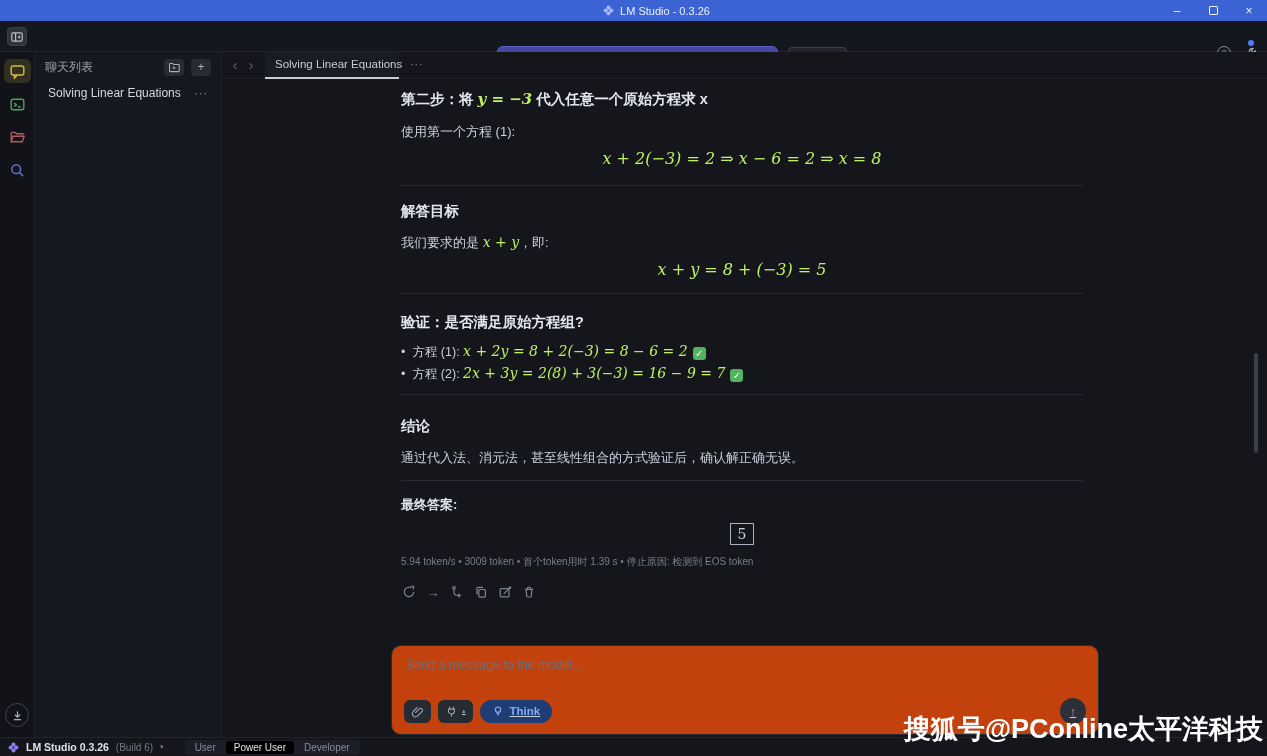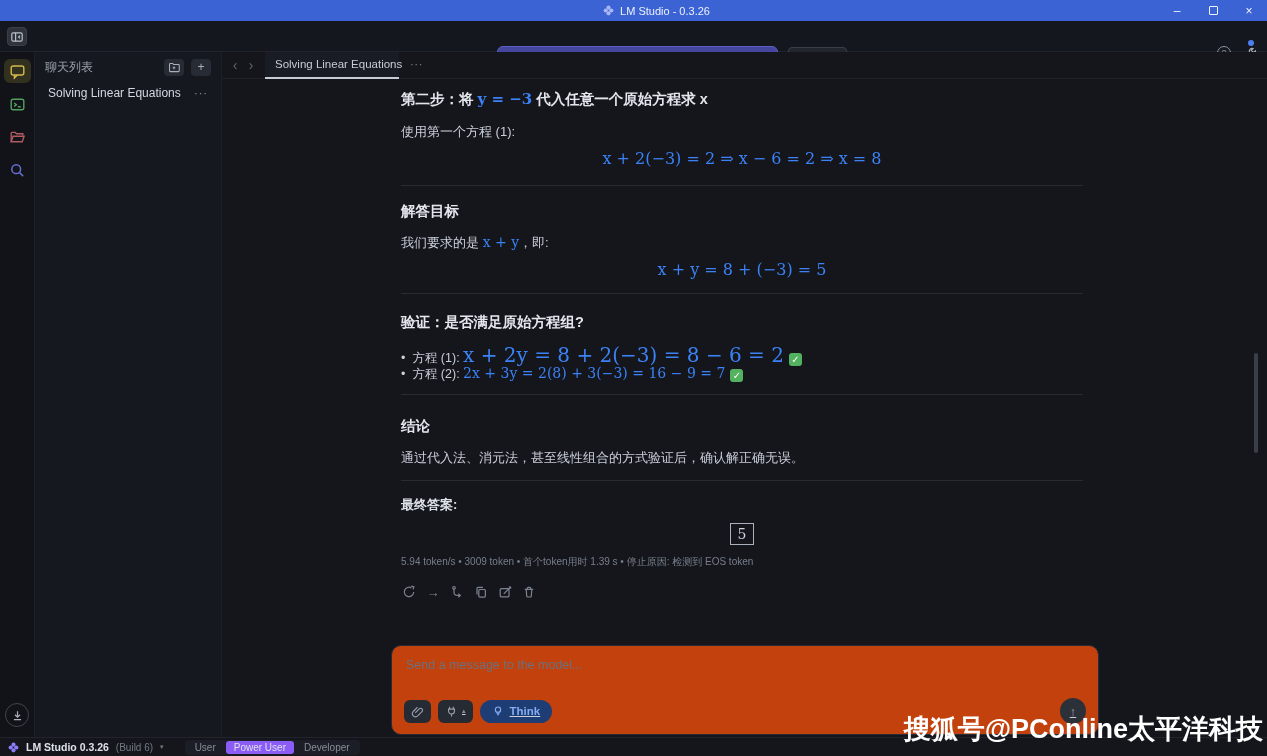--- a/index.html
+++ b/index.html
@@ -94,21 +94,21 @@
   }
   .tab-label { font-size:11.5px; color:#c6cbd4; white-space:nowrap; }
   .tab .more { color:#8a909b; font-size:10px; letter-spacing:1px; }
 
   .chatbody { position:absolute; top:27px; bottom:0; left:0; right:0; }
   .content { position:absolute; left:179px; top:0; width:682px; }
   .content > div { position:absolute; left:0; width:100%; }
 
   .md-h { font-size:14.5px; font-weight:700; color:#e3e6ec; }
   .md-p { font-size:13px; color:#c9ced9; }
-  .math { font-family:"DejaVu Serif", "Liberation Serif", serif; color:#3b82f6; }
+  .math { font-family:"DejaVu Serif", "Liberation Serif", serif; font-style:italic; color:#bef264; }
   .math-inline { font-size:14px; }
   .math-display { font-size:16px; text-align:center; }
   .hr { height:1px; background:#262a33; }
   .md-li { display:flex; align-items:baseline; gap:7px; font-size:12.5px; color:#c9ced9; }
   .md-li .math { font-size:14px; }
   .check {
     display:inline-block; width:13px; height:13px; margin-left:5px; border-radius:3px;
     background:#53b25f; color:#ffffff; font-size:10px; line-height:13px; text-align:center;
     font-style:normal; font-family:"Liberation Sans", sans-serif; transform:translateY(1px);
   }
@@ -153,21 +153,21 @@
     position:absolute; bottom:0; left:0; right:0; height:19px;
     background:#14161c; border-top:1px solid #21242d;
     display:flex; align-items:center; padding:0 8px; gap:7px; font-size:10px;
   }
   .sb-app { font-weight:700; color:#dee2e9; font-size:10.5px; }
   .sb-build { color:#737984; }
   .sb-chev { color:#737984; font-size:7px; }
   .modes { margin-left:14px; display:flex; align-items:center; gap:2px;
     background:#1b1e26; border-radius:4px; padding:1px 2px; }
   .mode { padding:1px 8px; color:#868c98; font-size:10px; cursor:pointer; border-radius:3px; }
-  .mode.active { background:#8b5cf6; color:#dde1e8; }
+  .mode.active { background:#000000; color:#dde1e8; }
   .sb-right { margin-left:auto; display:flex; align-items:center; gap:14px; }
   .sb-tokens { font-family:"DejaVu Sans Mono", monospace; font-size:8.5px; color:#51575f; letter-spacing:.3px; }
   .sb-context { color:#8f95a1; font-size:10px; }
   .sb-res { font-family:"DejaVu Sans Mono", monospace; font-size:9px; color:#a6acb8; }
   .sb-icon-btn { background:none; border:none; cursor:pointer; color:#9aa0ac; }
   .sb-icon-btn.bright { color:#dfe3e9; }
 
   .watermark {
     position:absolute; right:4px; top:711px;
     font-size:27px; font-weight:600; color:#ffffff; white-space:nowrap;
@@ -333,21 +333,21 @@
         </div>
 
         <div style="top:181px" class="math math-display">x + y = 8 + (−3) = 5</div>
 
         <div style="top:214px" class="hr"></div>
 
         <div style="top:234px" class="md-h">验证：是否满足原始方程组?</div>
 
         <div style="top:264px" class="md-li">
           <span>•</span>
-          <span><span>方程 (1): </span><span class="math" style="font-size:20px">x + 2y = 8 + 2(−3) = 8 − 6 = 2</span><span class="check">✓</span></span>
+          <span><span>方程 (1): </span><span class="math" style="font-size:14px">x + 2y = 8 + 2(−3) = 8 − 6 = 2</span><span class="check">✓</span></span>
         </div>
         <div style="top:286px" class="md-li">
           <span>•</span>
           <span><span>方程 (2): </span><span class="math" style="font-size:14px">2x + 3y = 2(8) + 3(−3) = 16 − 9 = 7</span><span class="check">✓</span></span>
         </div>
 
         <div style="top:315px" class="hr"></div>
 
         <div style="top:338px" class="md-h">结论</div>
 

